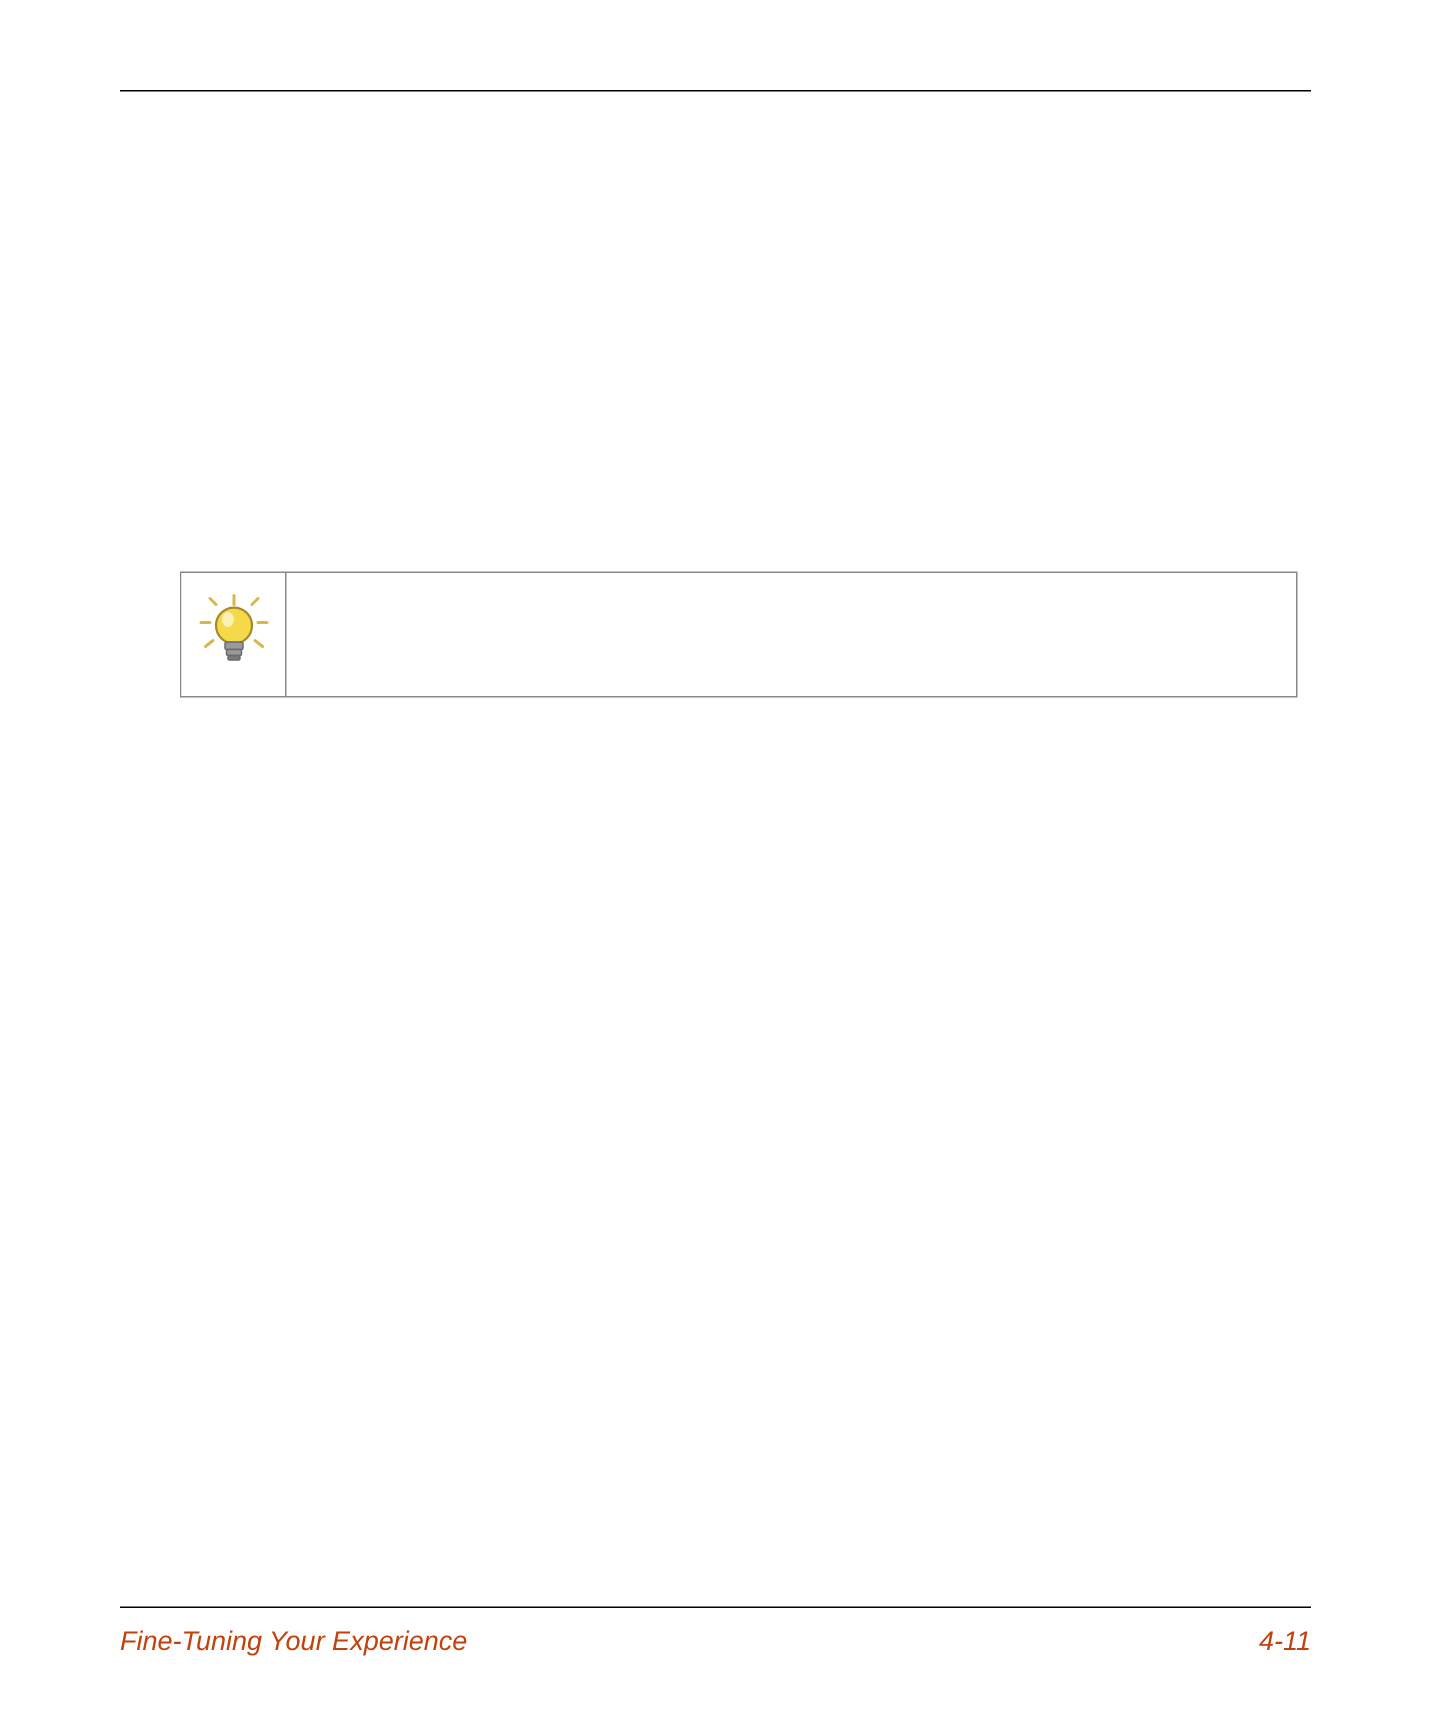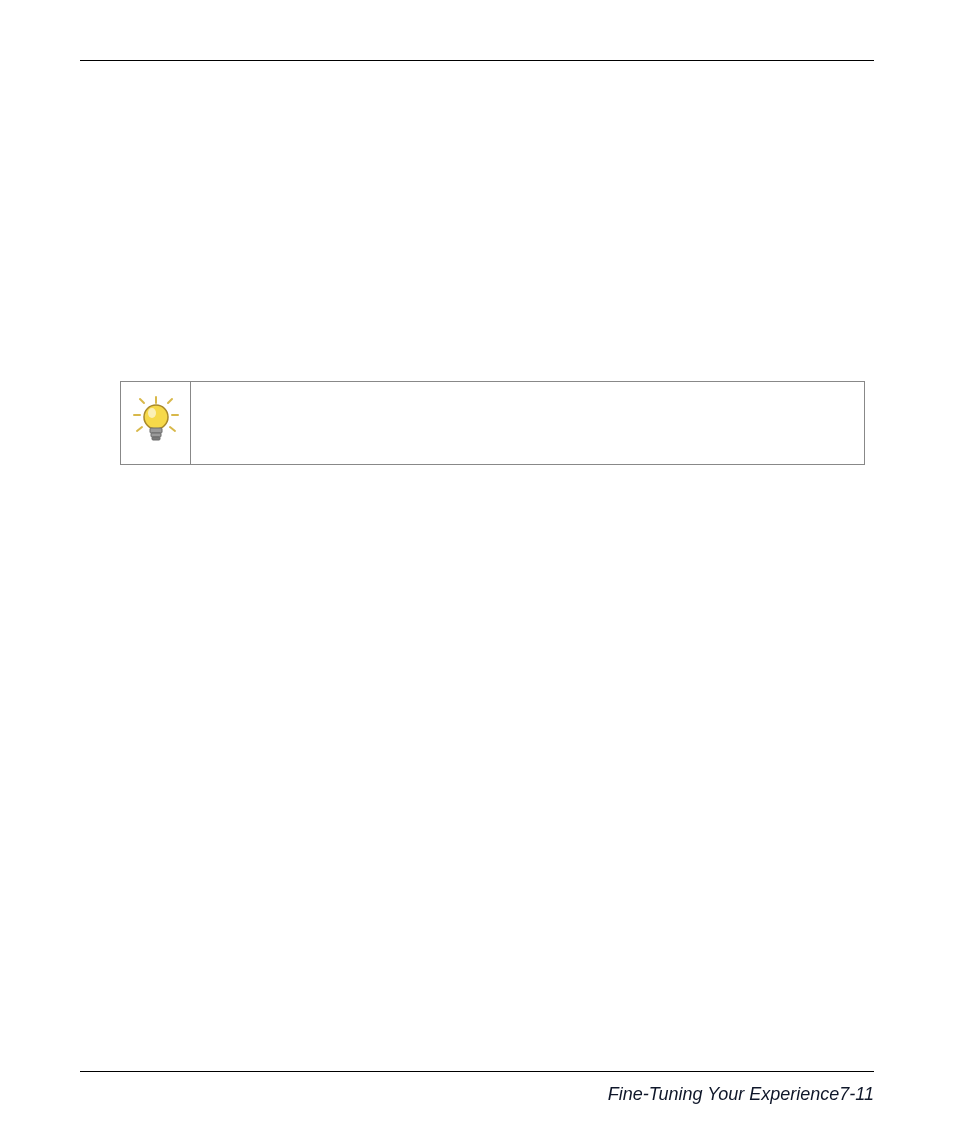--- a/index.html
+++ b/index.html
@@ -54,24 +54,24 @@
       right: 80px;
       bottom: 40px;
     }
     .footer-rule {
       border: none;
       border-top: 1.5px solid #000;
       margin-bottom: 12px;
     }
     .footer-row {
       display: flex;
-      justify-content: flex-end;
+      justify-content: space-between;
       font-size: 18px;
       font-style: italic;
-      color: #0f172a;
+      color: #c2410c;
     }
   </style>
 </head>
 <body>
 
 <div class="page">
 
   <hr class="top-rule">
 
   <div class="callout-box">
@@ -98,17 +98,17 @@
         </svg>
       </span>
     </div>
     <div class="callout-content"></div>
   </div>
 
   <div class="footer">
     <hr class="footer-rule">
     <div class="footer-row">
       <span>Fine-Tuning Your Experience</span>
-      <span>7-11</span>
+      <span>4-11</span>
     </div>
   </div>
 
 </div>
 
 </body></html>

